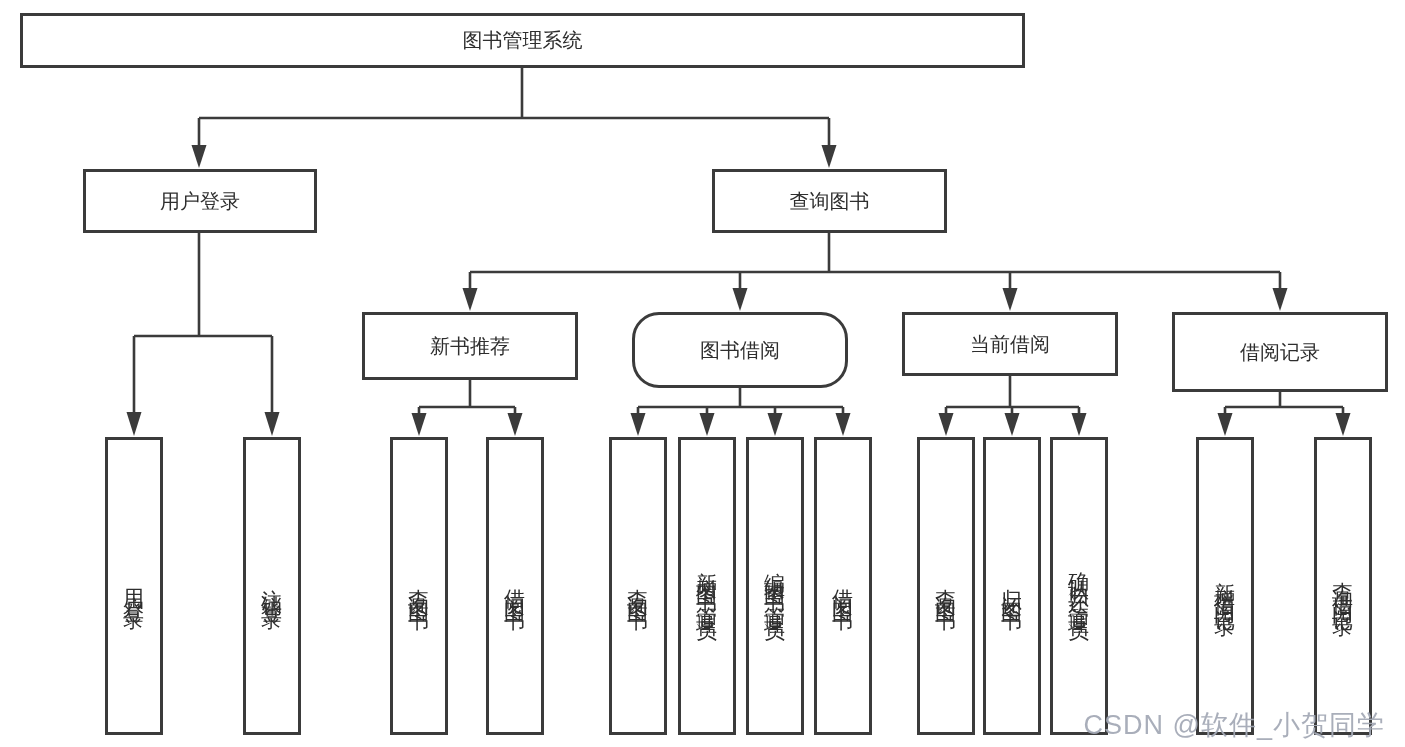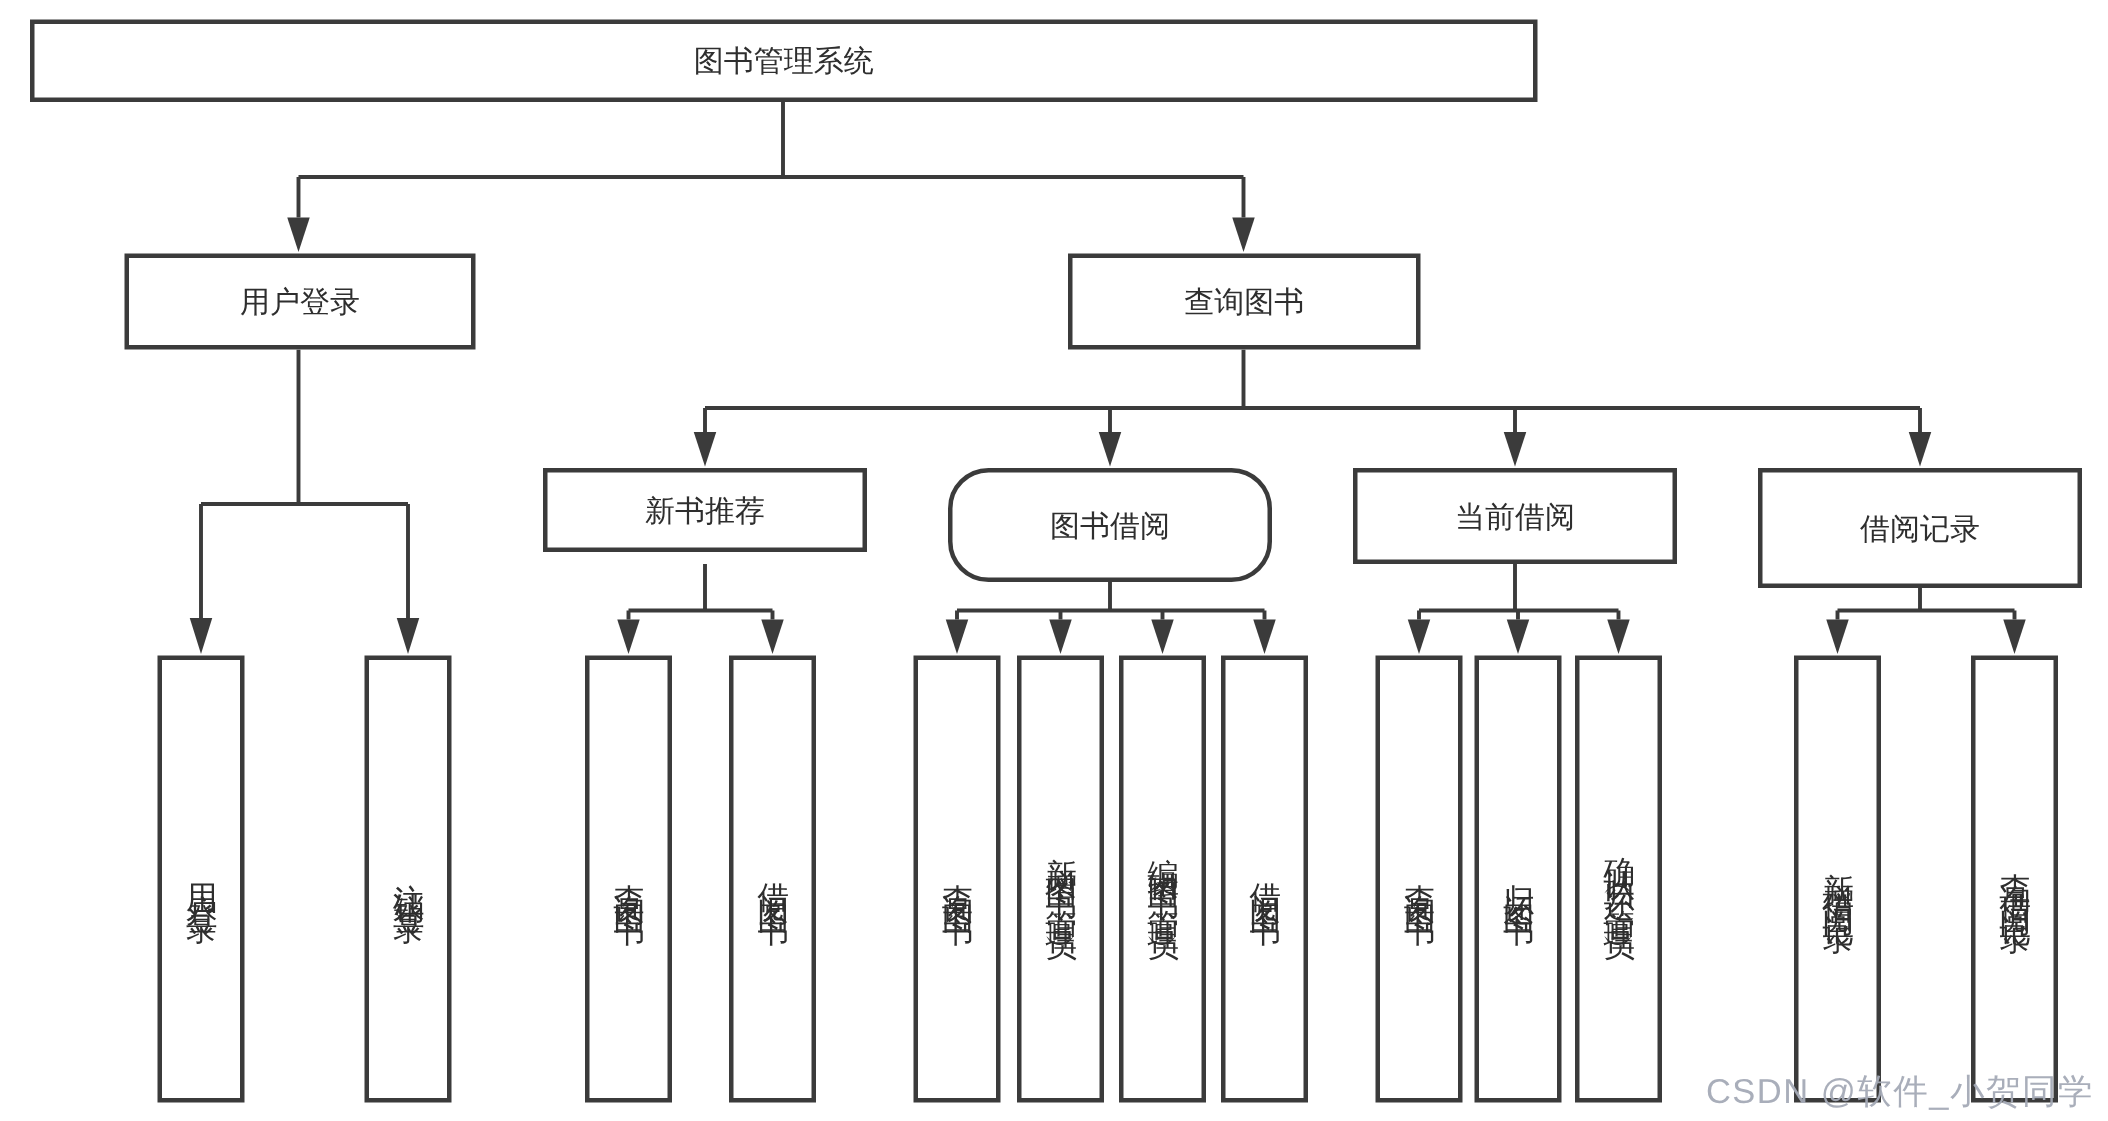--- a/index.html
+++ b/index.html
@@ -41,43 +41,43 @@
     writing-mode: vertical-rl;
     text-orientation: mixed;
     letter-spacing: 7px;
     line-height: 1;
     font-size: 21px;
   }
   
   .n-root        { left: 20px;   top: 13px;  width: 1005px; height: 55px; }
   .n-user-login  { left: 83px;   top: 169px; width: 234px;  height: 64px; }
   .n-book-mgmt   { left: 712px;  top: 169px; width: 235px;  height: 64px; }
-  .n-new-book    { left: 362px;  top: 312px; width: 216px;  height: 56px; }
+  .n-new-book    { left: 362px;  top: 312px; width: 216px;  height: 68px; }
   .n-book-borrow { left: 632px;  top: 312px; width: 216px;  height: 76px; border-radius: 27px; }
   .n-cur-borrow  { left: 902px;  top: 312px; width: 216px;  height: 64px; }
   .n-borrow-rec  { left: 1172px; top: 312px; width: 216px;  height: 80px; }
   .leaf          { top: 437px; width: 58px; height: 298px; }
   .l-user-login  { left: 105px;  }
   .l-logout      { left: 243px;  }
   .l-rec-query   { left: 390px;  }
   .l-rec-borrow  { left: 486px;  }
   .l-bor-query   { left: 609px;  }
   .l-bor-add     { left: 678px;  }
   .l-bor-edit    { left: 746px;  }
   .l-bor-borrow  { left: 814px;  }
   .l-cur-query   { left: 917px;  }
   .l-cur-return  { left: 983px;  }
   .l-cur-confirm { left: 1050px; }
   .l-br-add      { left: 1196px; }
   .l-br-query    { left: 1314px; }
   #watermark {
     position: absolute;
-    right: 9px;
+    right: 20px;
     bottom: 4px;
-    font-size: 23px;
+    font-size: 27px;
     color: rgba(164, 170, 182, 0.95);
     z-index: 5;
     letter-spacing: 1px;
   }
 </style>
 </head>
 <body>
 
 <div id="canvas">
 

